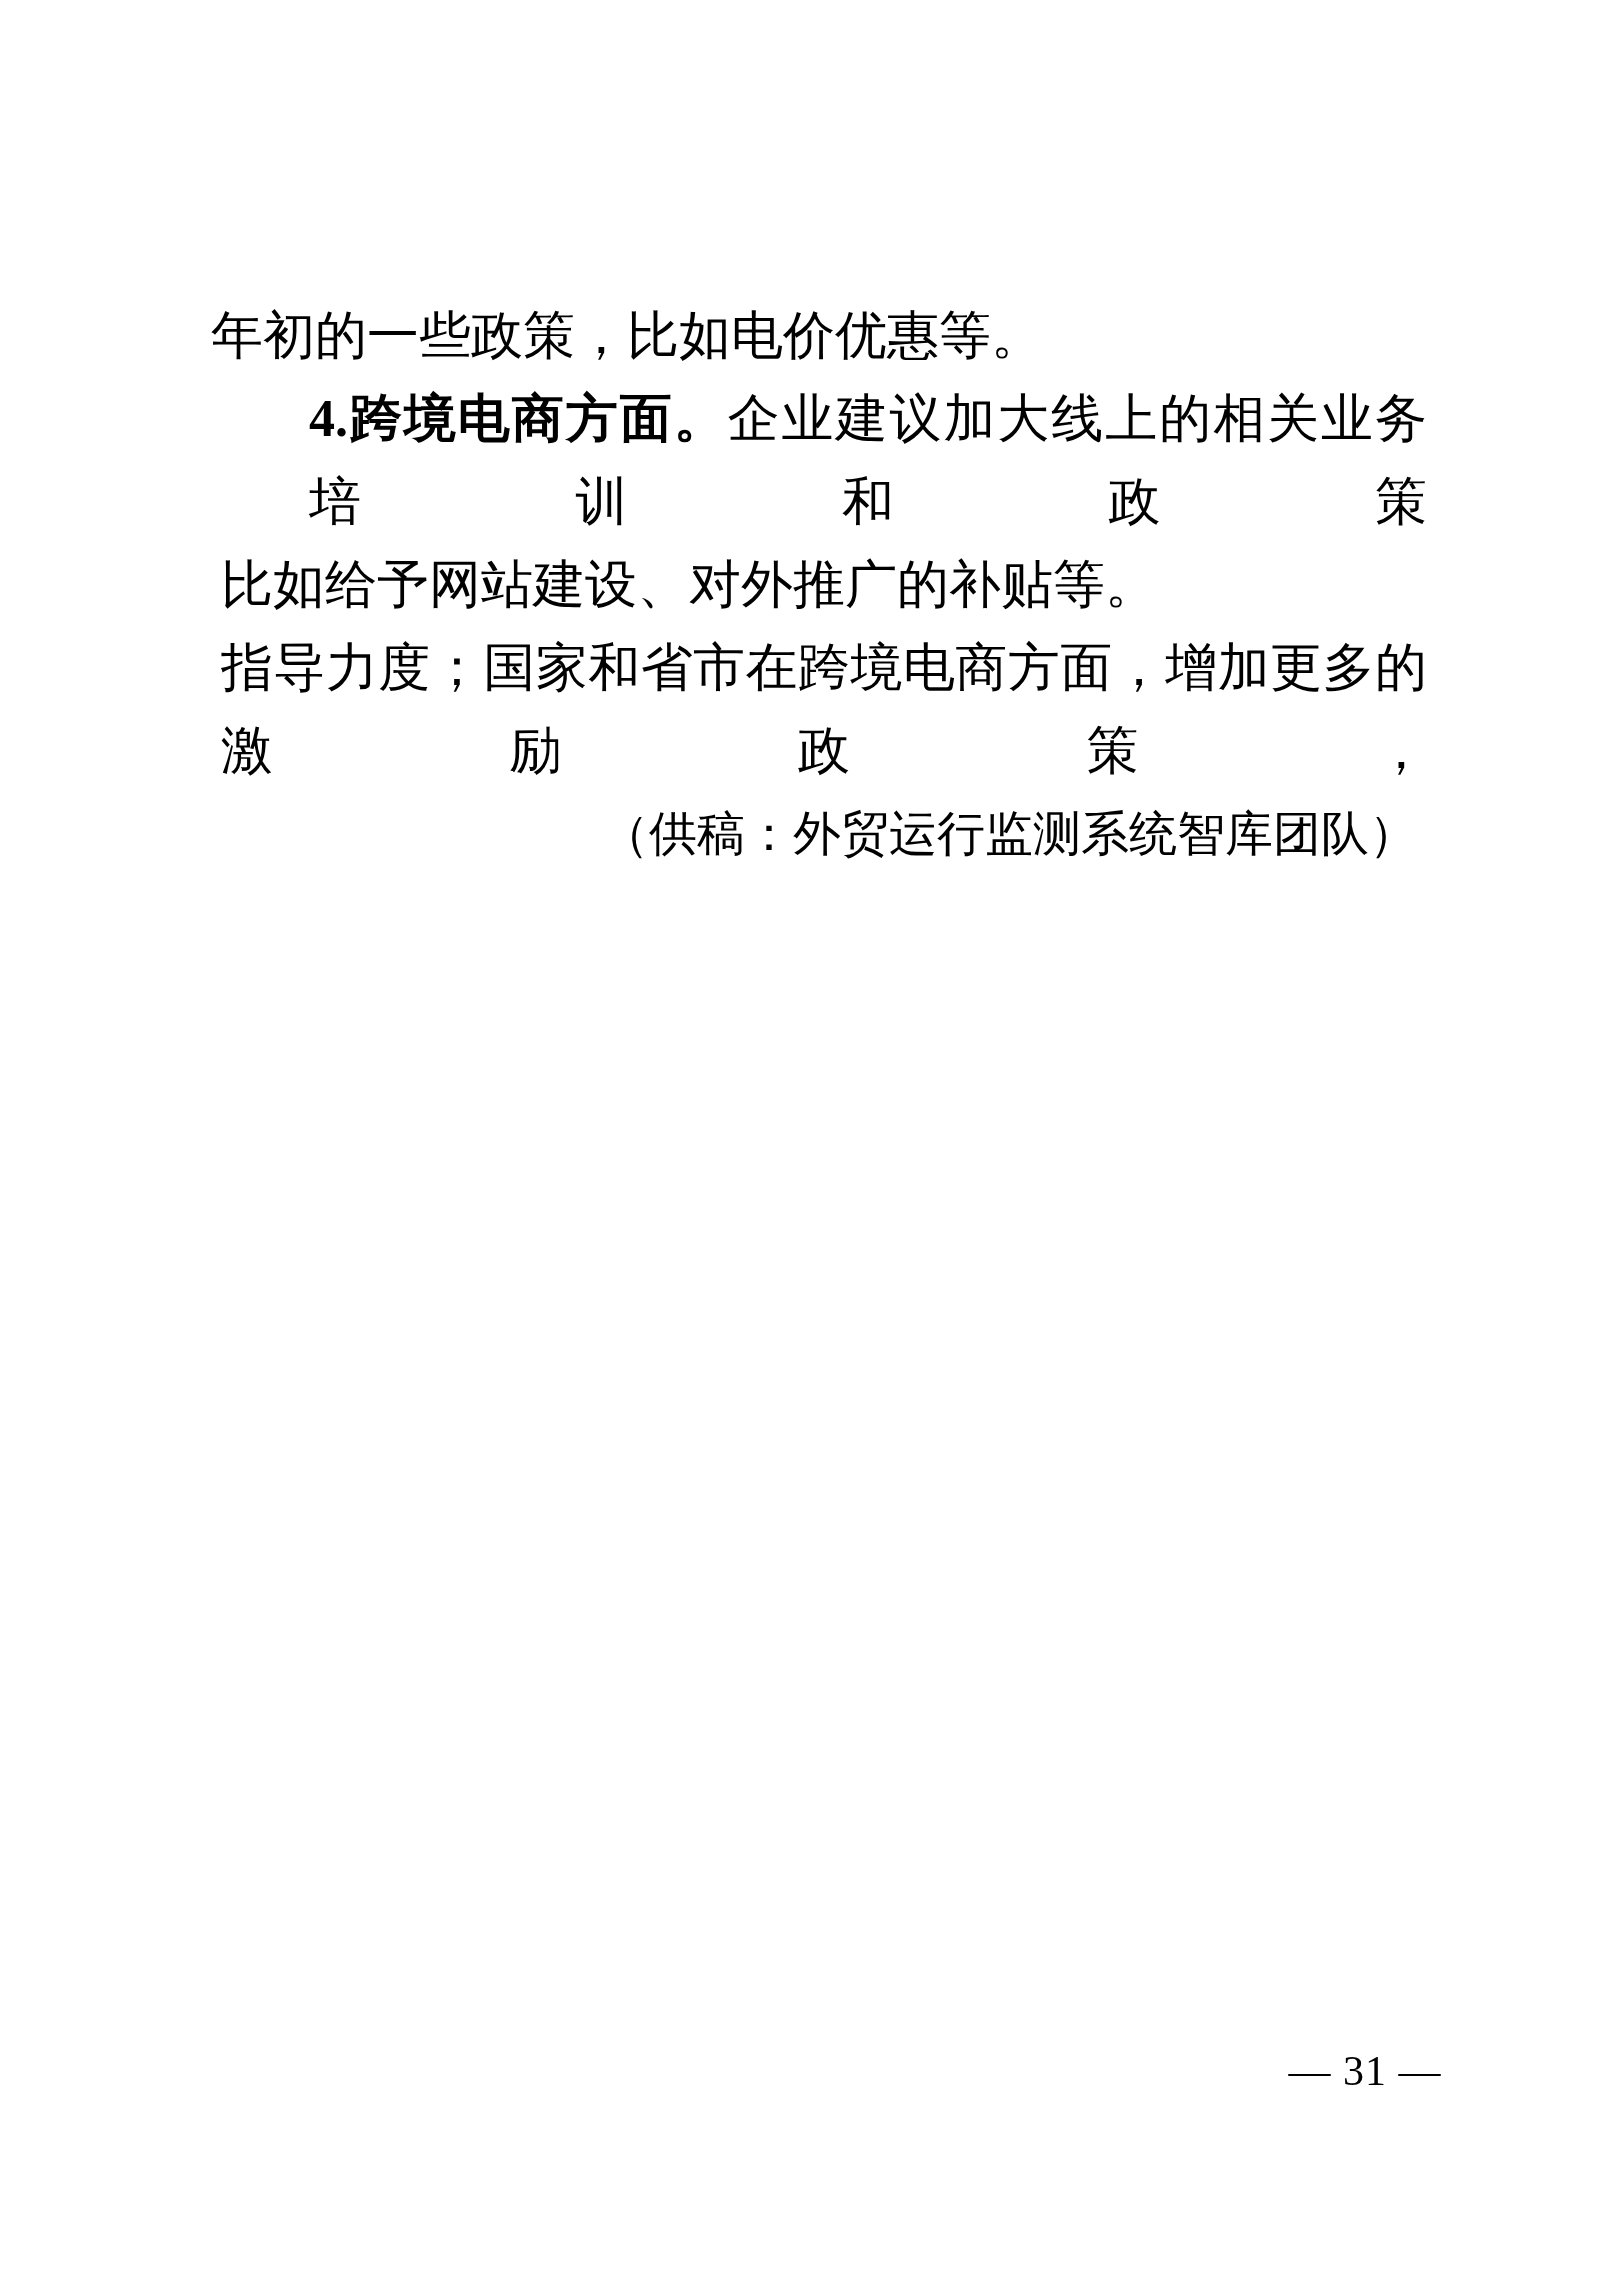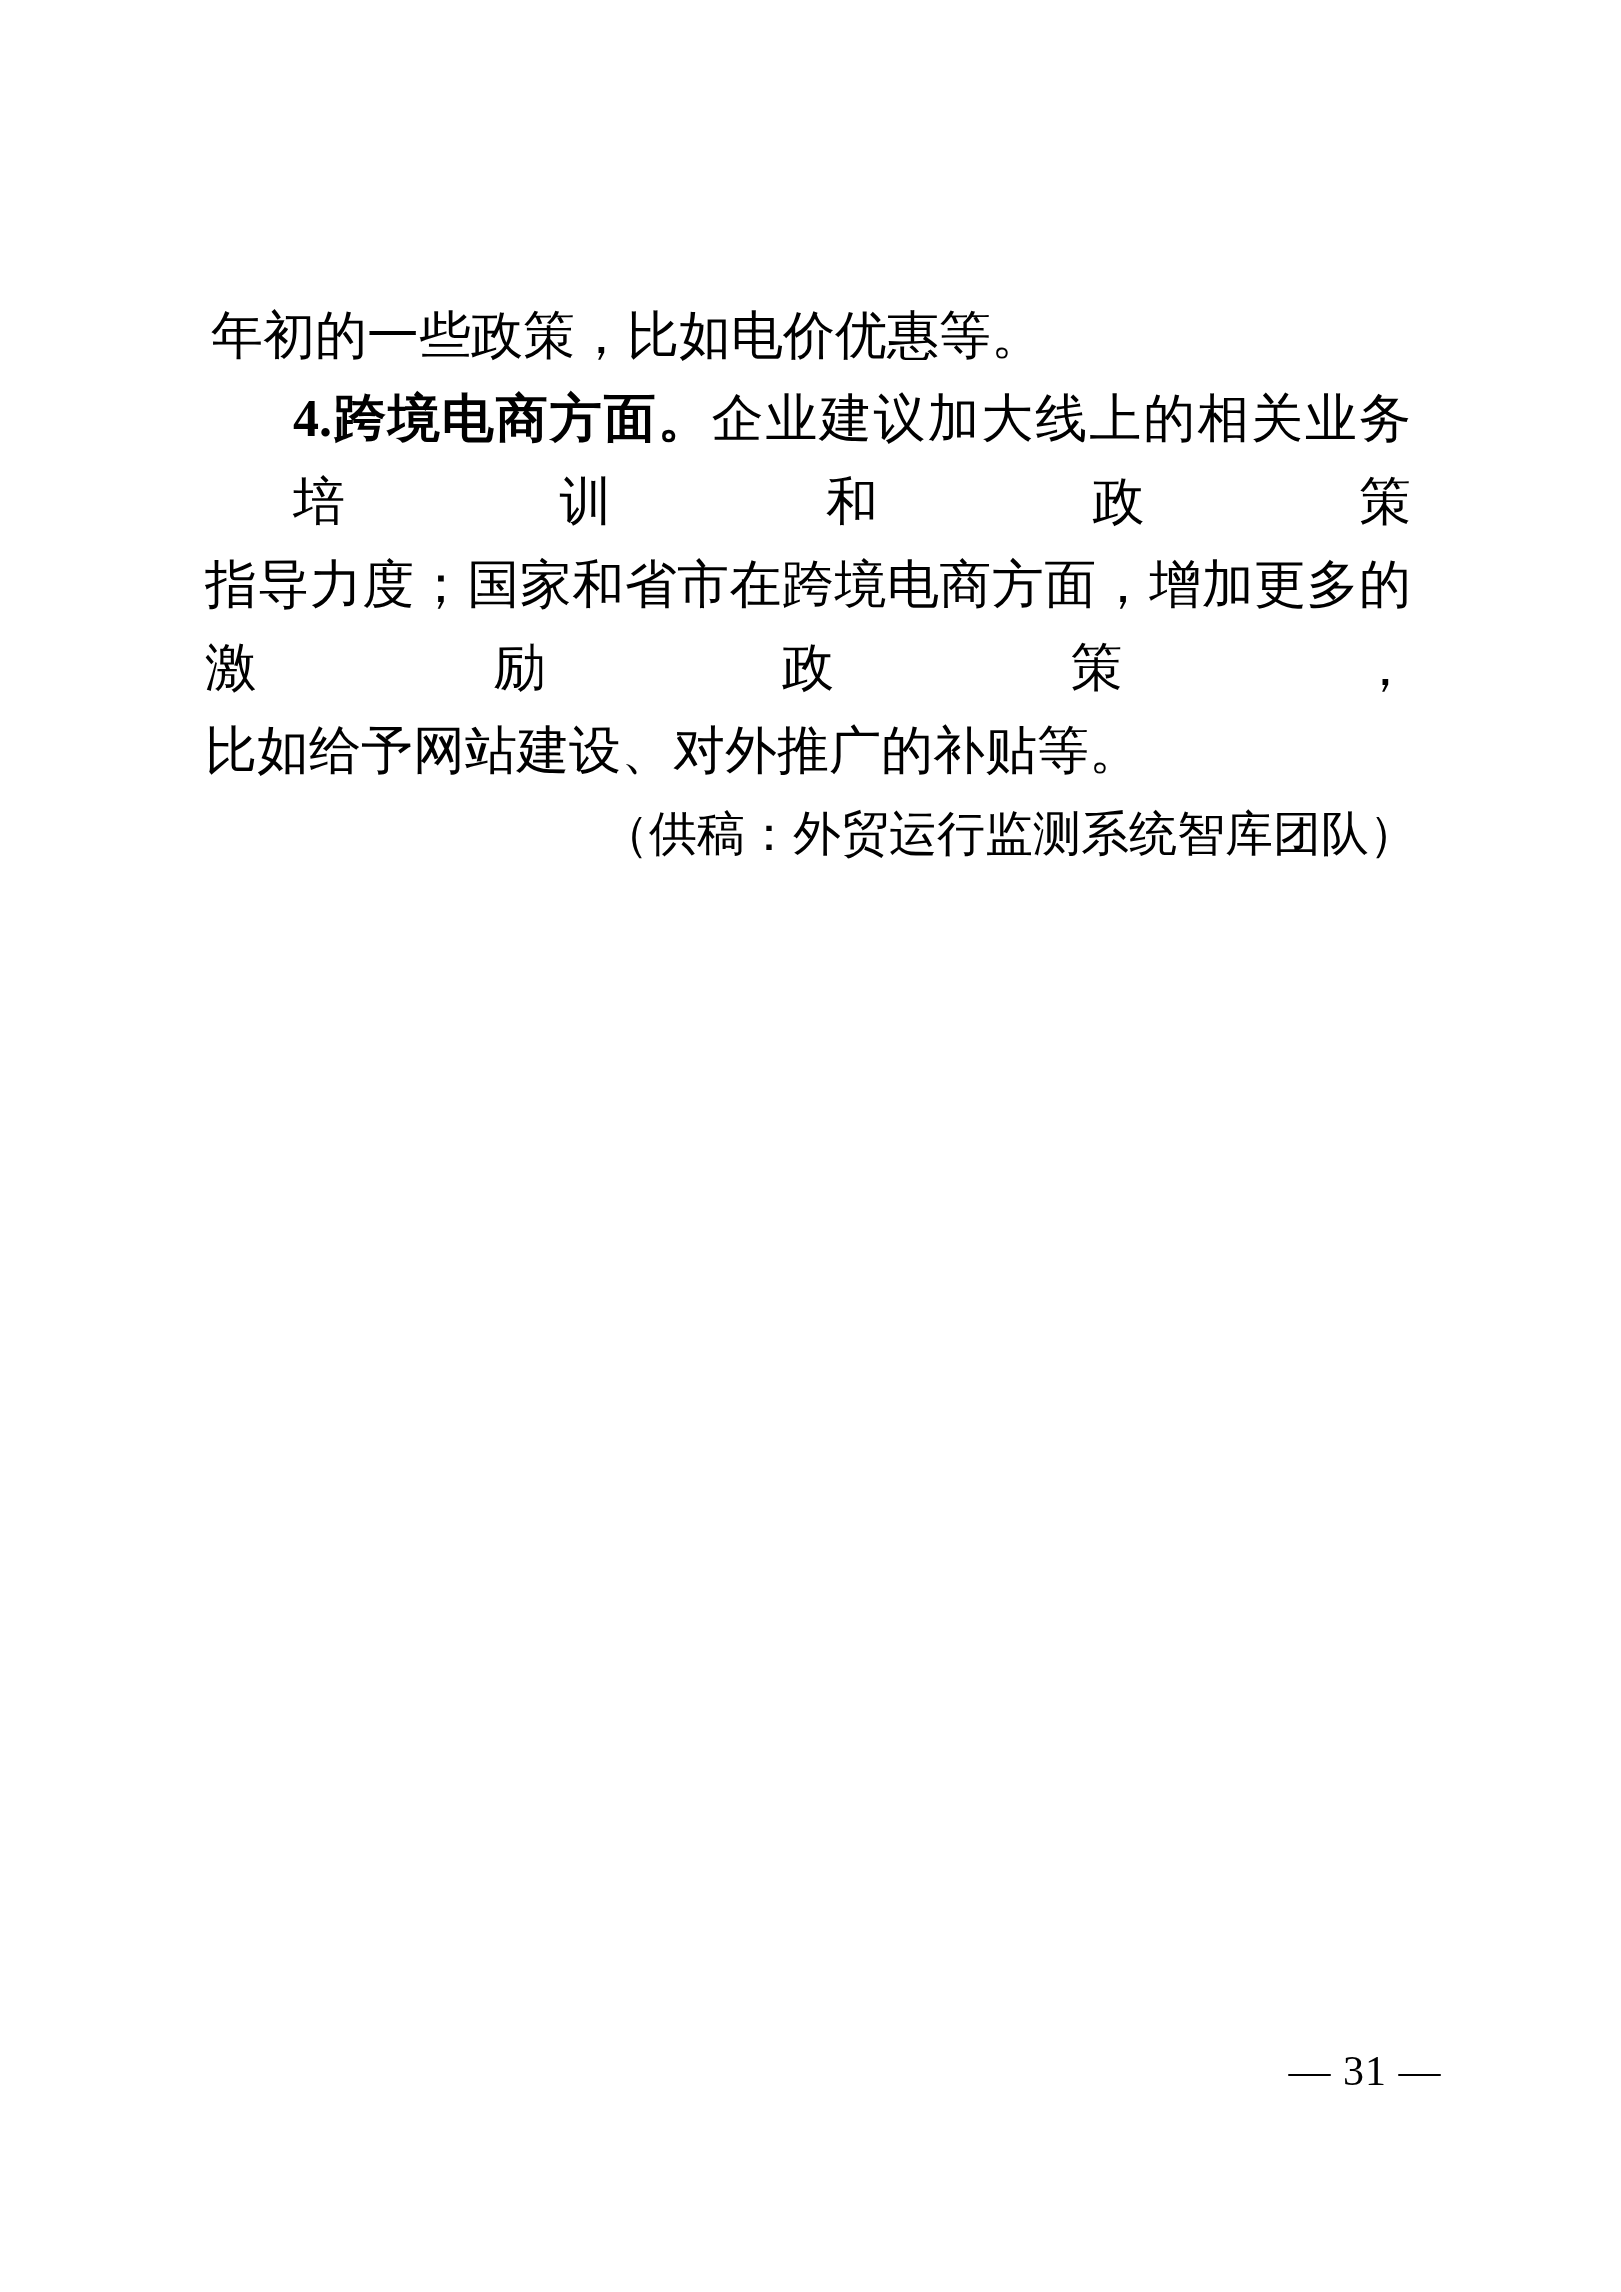--- a/index.html
+++ b/index.html
@@ -30,21 +30,21 @@
   }
   .continuation {
     position: absolute;
     left: 211px;
     top: 294px;
     width: 1206px;
     text-align: left;
   }
   .para {
     position: absolute;
-    left: 205px;
+    left: 221px;
     top: 377px;
     width: 1206px;
   }
   .justify {
     text-align: justify;
     text-align-last: justify;
   }
   .indent {
     padding-left: 88px;
   }
@@ -75,22 +75,22 @@
 <body>
 
 <div class="page">
 
   <div class="line continuation">年初的一些政策，比如电价优惠等。</div>
 
   <div class="para">
     <div class="line justify indent">
       <span class="bold-lead">4.跨境电商方面。</span><span>企业建议加大线上的相关业务培训和政策</span>
     </div>
+    <div class="line">比如给予网站建设、对外推广的补贴等。</div>
     <div class="line justify">指导力度；国家和省市在跨境电商方面，增加更多的激励政策，</div>
-    <div class="line">比如给予网站建设、对外推广的补贴等。</div>
   </div>
 
   <div class="attribution">（供稿：外贸运行监测系统智库团队）</div>
 
   <div class="page-number">— 31 —</div>
 
 </div>
 
 
 </body></html>

